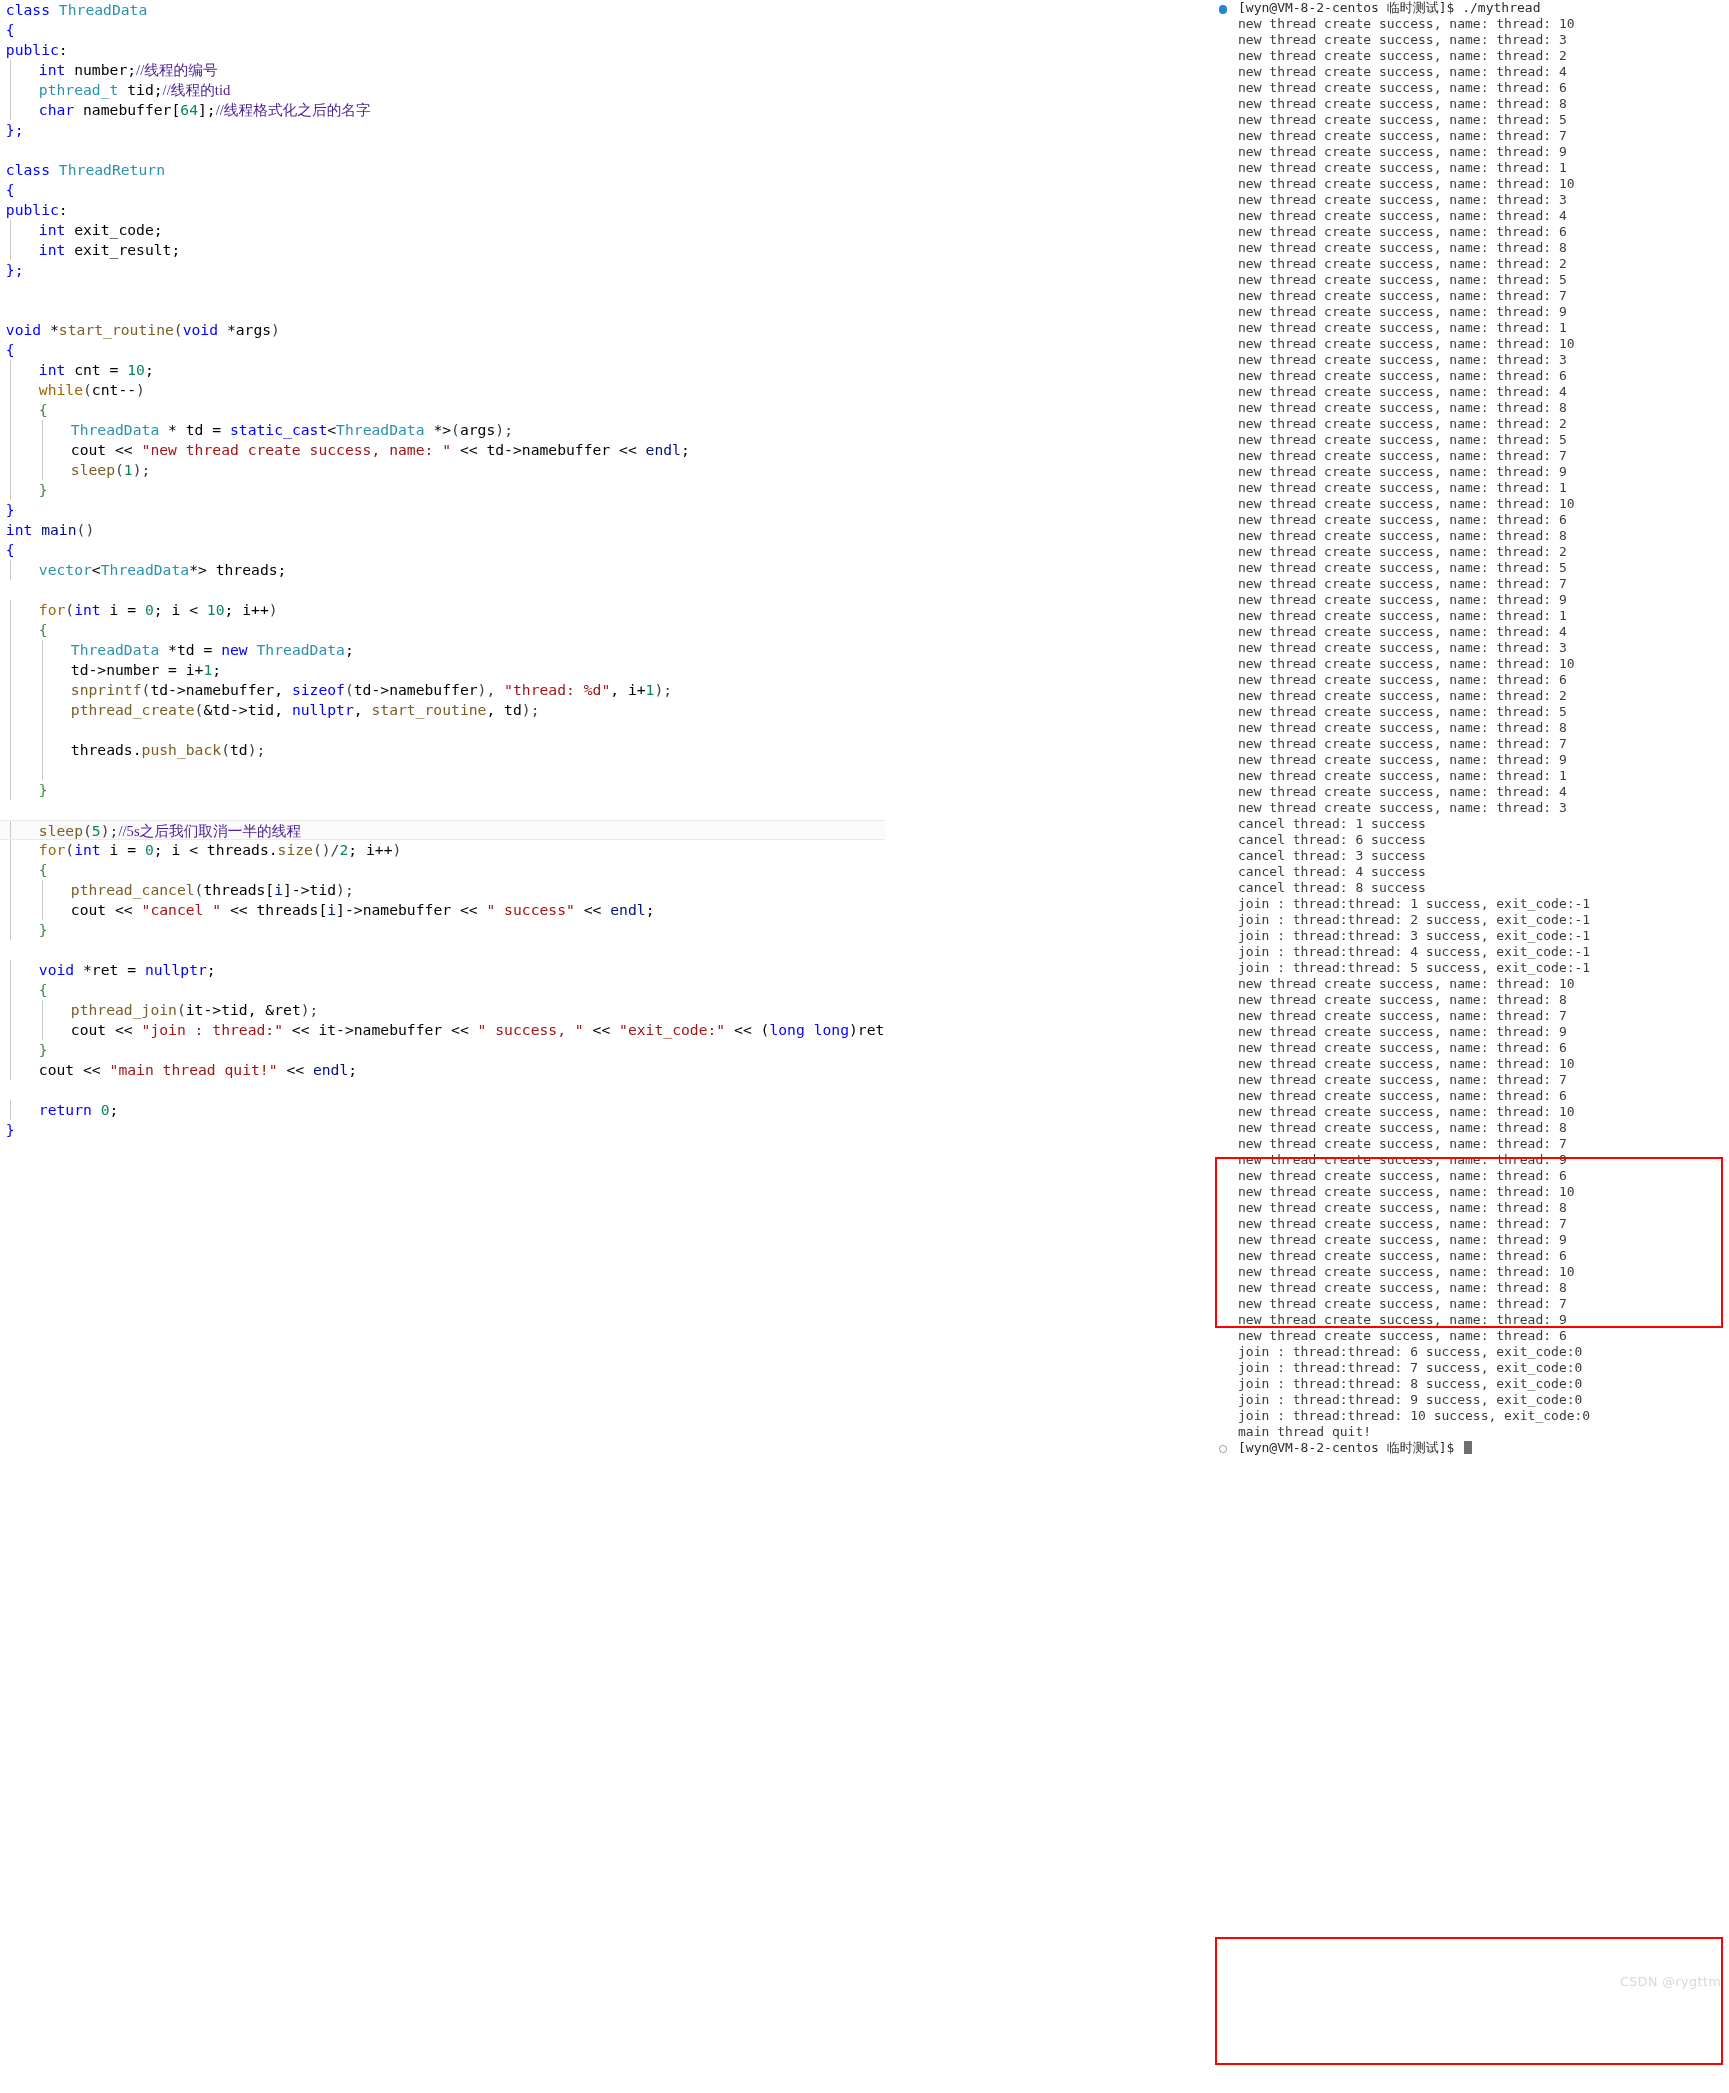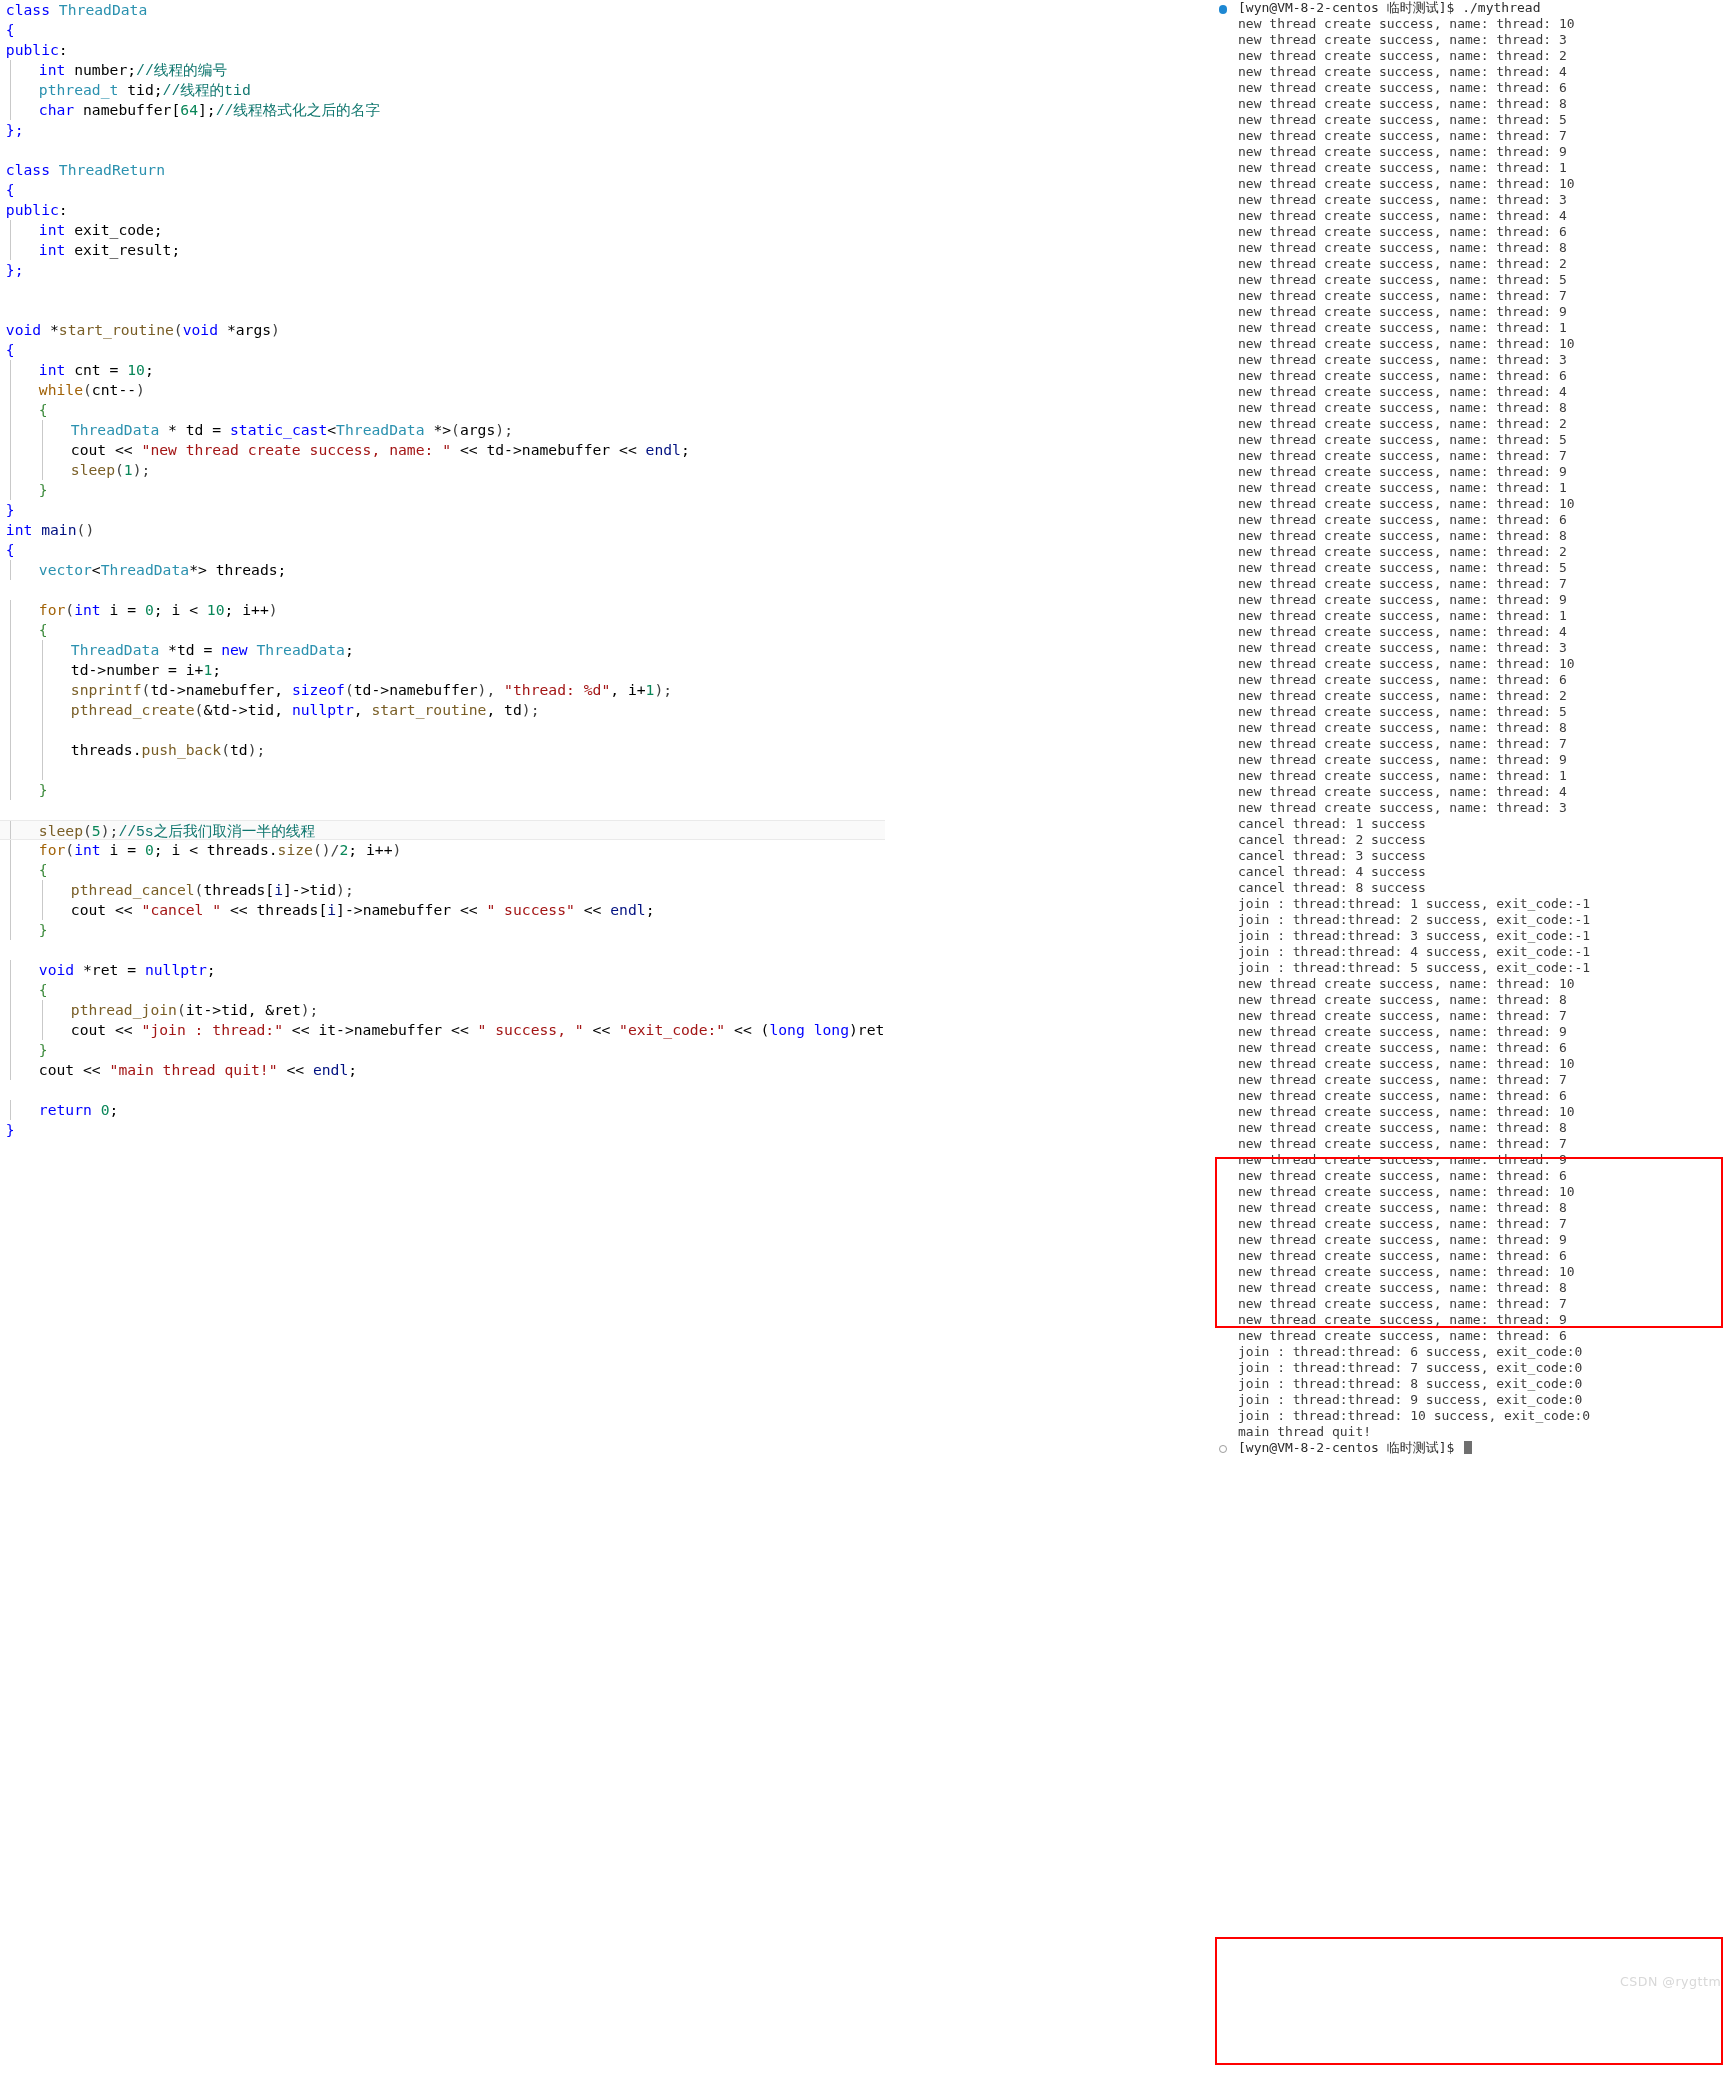--- a/index.html
+++ b/index.html
@@ -50,21 +50,21 @@
   
   .kw      { color: #0000ff; }        
   .kwp     { color: #a16207; }        
   .cls     { color: #2b91af; }        
   .fn      { color: #795e26; }        
   .str     { color: #a31515; }        
   .cmt     { color: #3d8b3d; }        
   .num     { color: #098658; }
   .paren   { color: #3f3f3f; }
   .idblue  { color: #001080; }
-  .cmtcn   { color: #0f766e; font-family: Liberation Mono, monospace; }
+  .cmtcn   { color: #4c1d95; font-family: Liberation Serif, serif; }
   .plain   { color: #000000; }
 
   
   #term-pane {
     position: absolute;
     left: 1213px; top: 0;
     width: 516px; height: 2093px;
     background: #ffffff;
     overflow: hidden;
   }
@@ -231,21 +231,21 @@
         <div class="term-line">new thread create success, name: thread: 6</div>
         <div class="term-line">new thread create success, name: thread: 2</div>
         <div class="term-line">new thread create success, name: thread: 5</div>
         <div class="term-line">new thread create success, name: thread: 8</div>
         <div class="term-line">new thread create success, name: thread: 7</div>
         <div class="term-line">new thread create success, name: thread: 9</div>
         <div class="term-line">new thread create success, name: thread: 1</div>
         <div class="term-line">new thread create success, name: thread: 4</div>
         <div class="term-line">new thread create success, name: thread: 3</div>
         <div class="term-line">cancel thread: 1 success</div>
-        <div class="term-line">cancel thread: 2 success</div>
+        <div class="term-line">cancel thread: 6 success</div>
         <div class="term-line">cancel thread: 3 success</div>
         <div class="term-line">cancel thread: 4 success</div>
         <div class="term-line">cancel thread: 8 success</div>
         <div class="term-line">join : thread:thread: 1 success, exit_code:-1</div>
         <div class="term-line">join : thread:thread: 2 success, exit_code:-1</div>
         <div class="term-line">join : thread:thread: 3 success, exit_code:-1</div>
         <div class="term-line">join : thread:thread: 4 success, exit_code:-1</div>
         <div class="term-line">join : thread:thread: 5 success, exit_code:-1</div>
         <div class="term-line">new thread create success, name: thread: 10</div>
         <div class="term-line">new thread create success, name: thread: 8</div>

